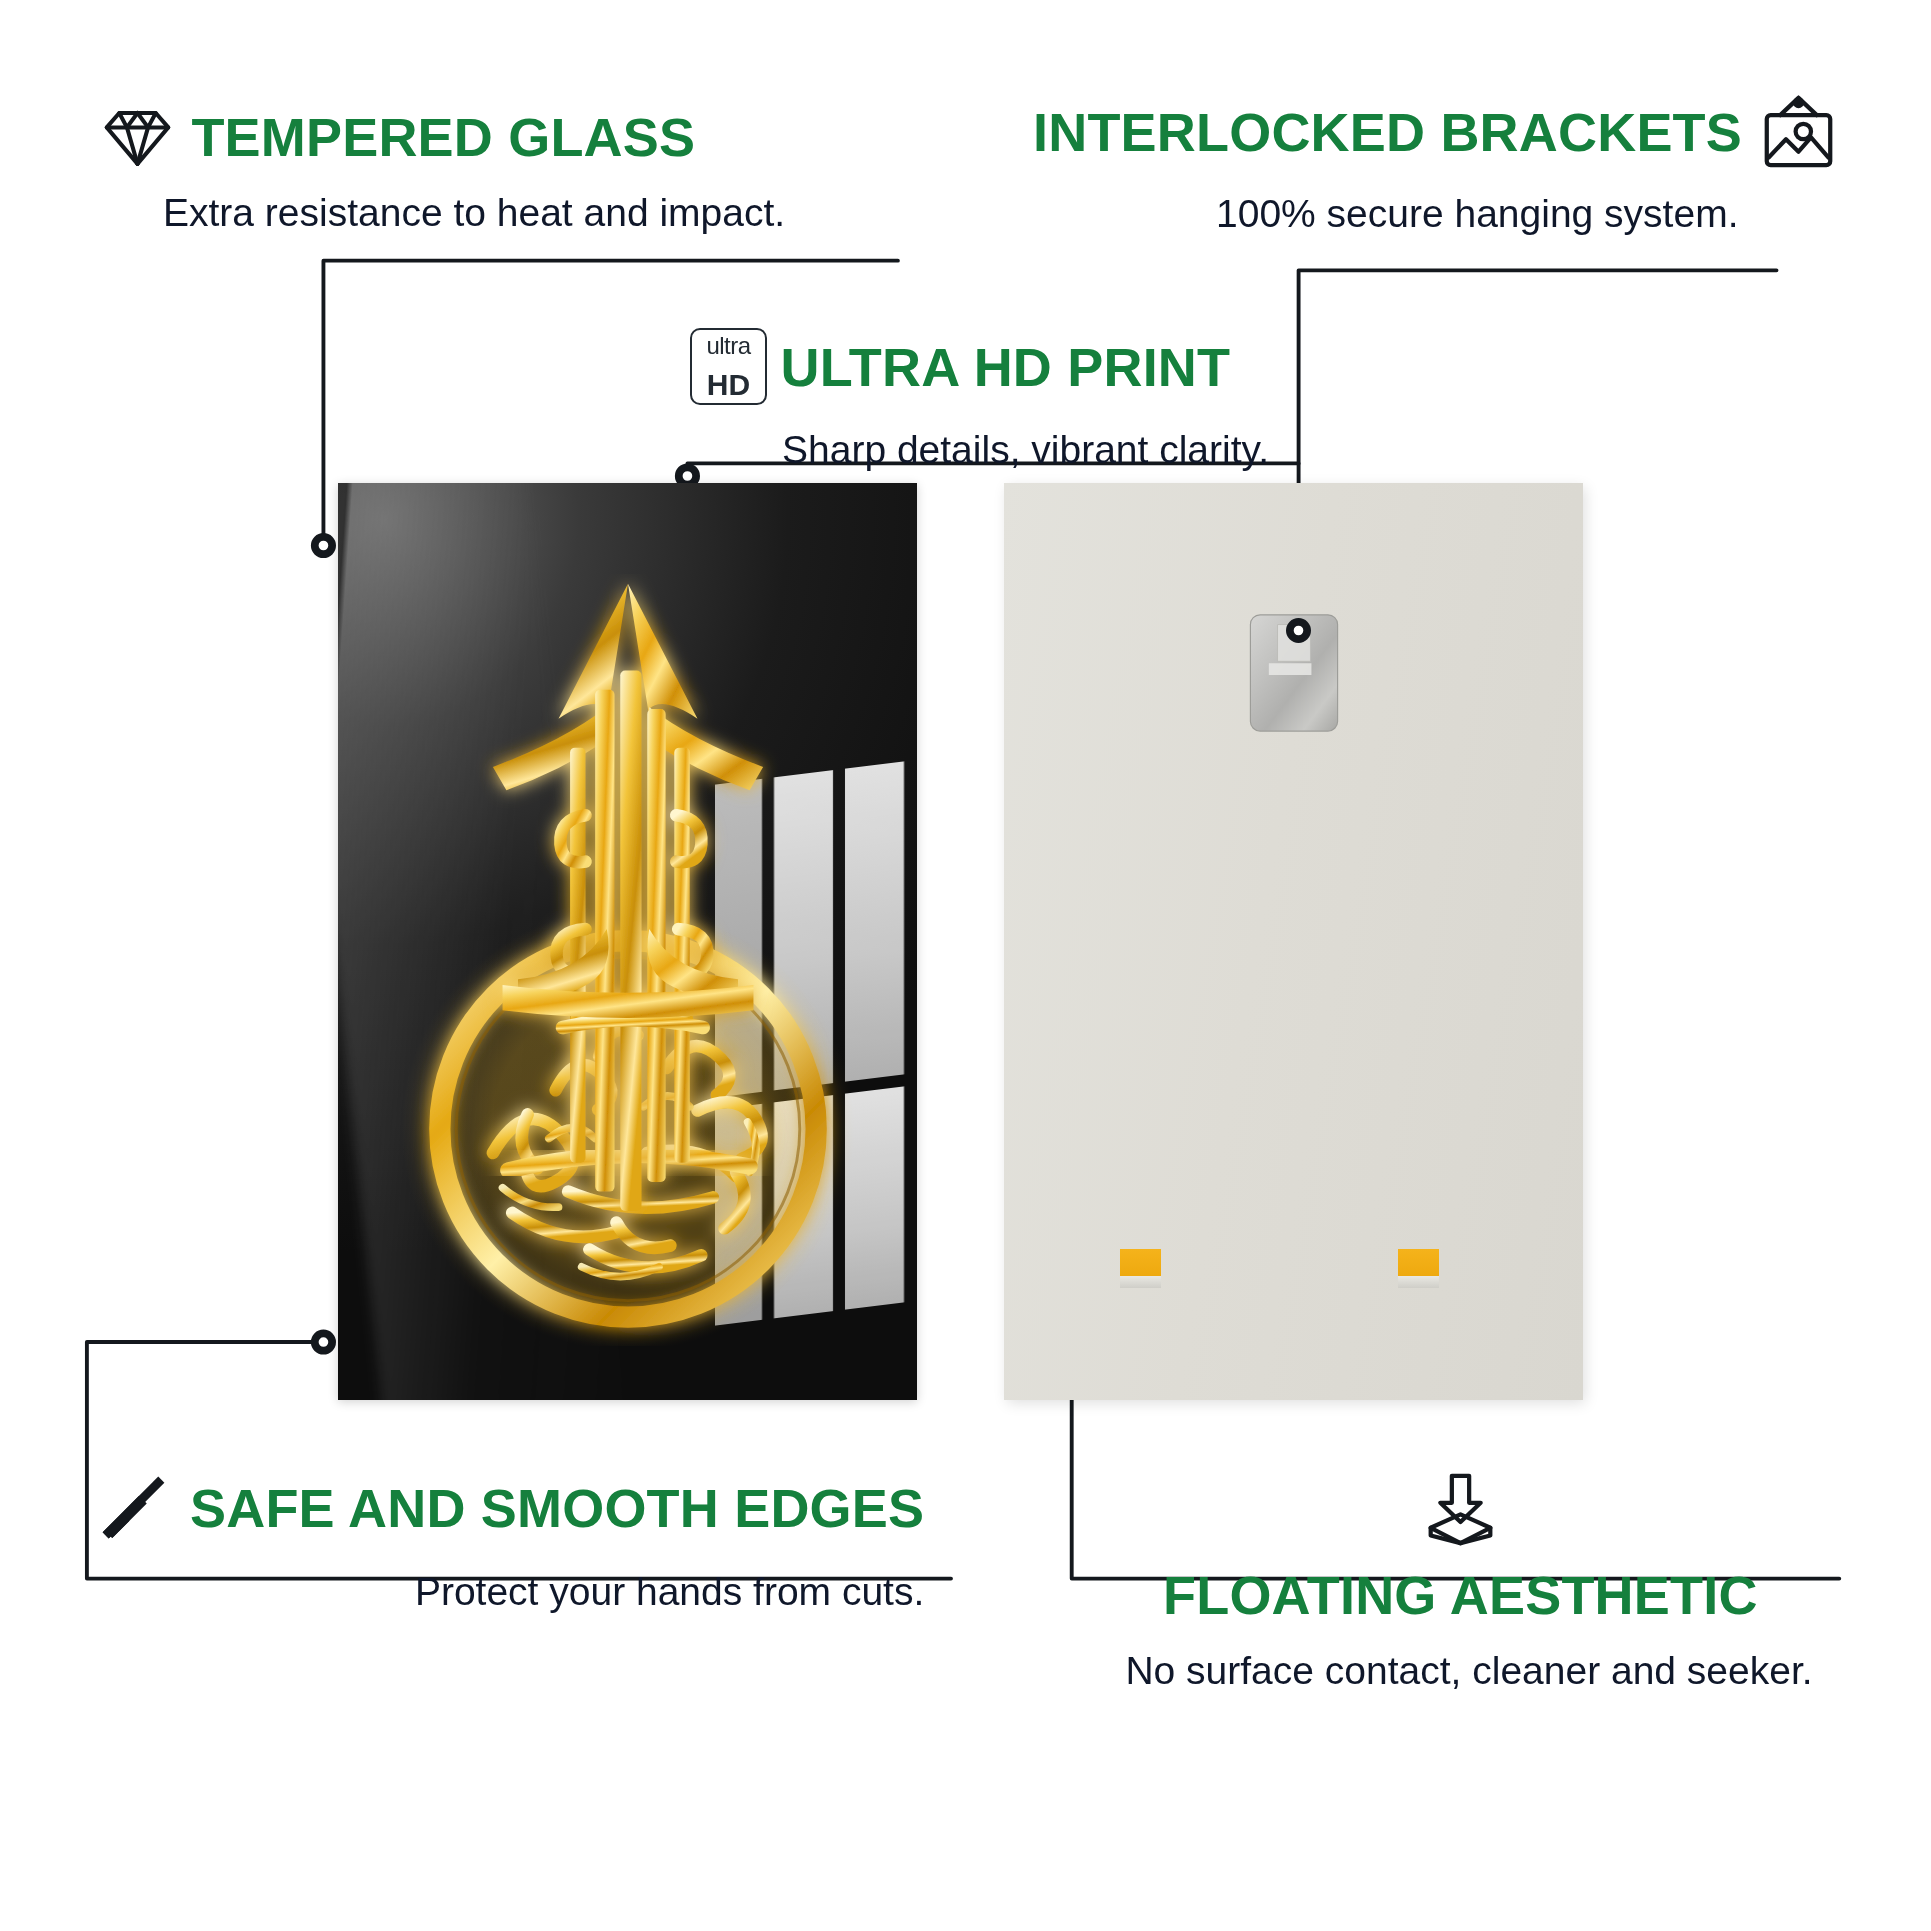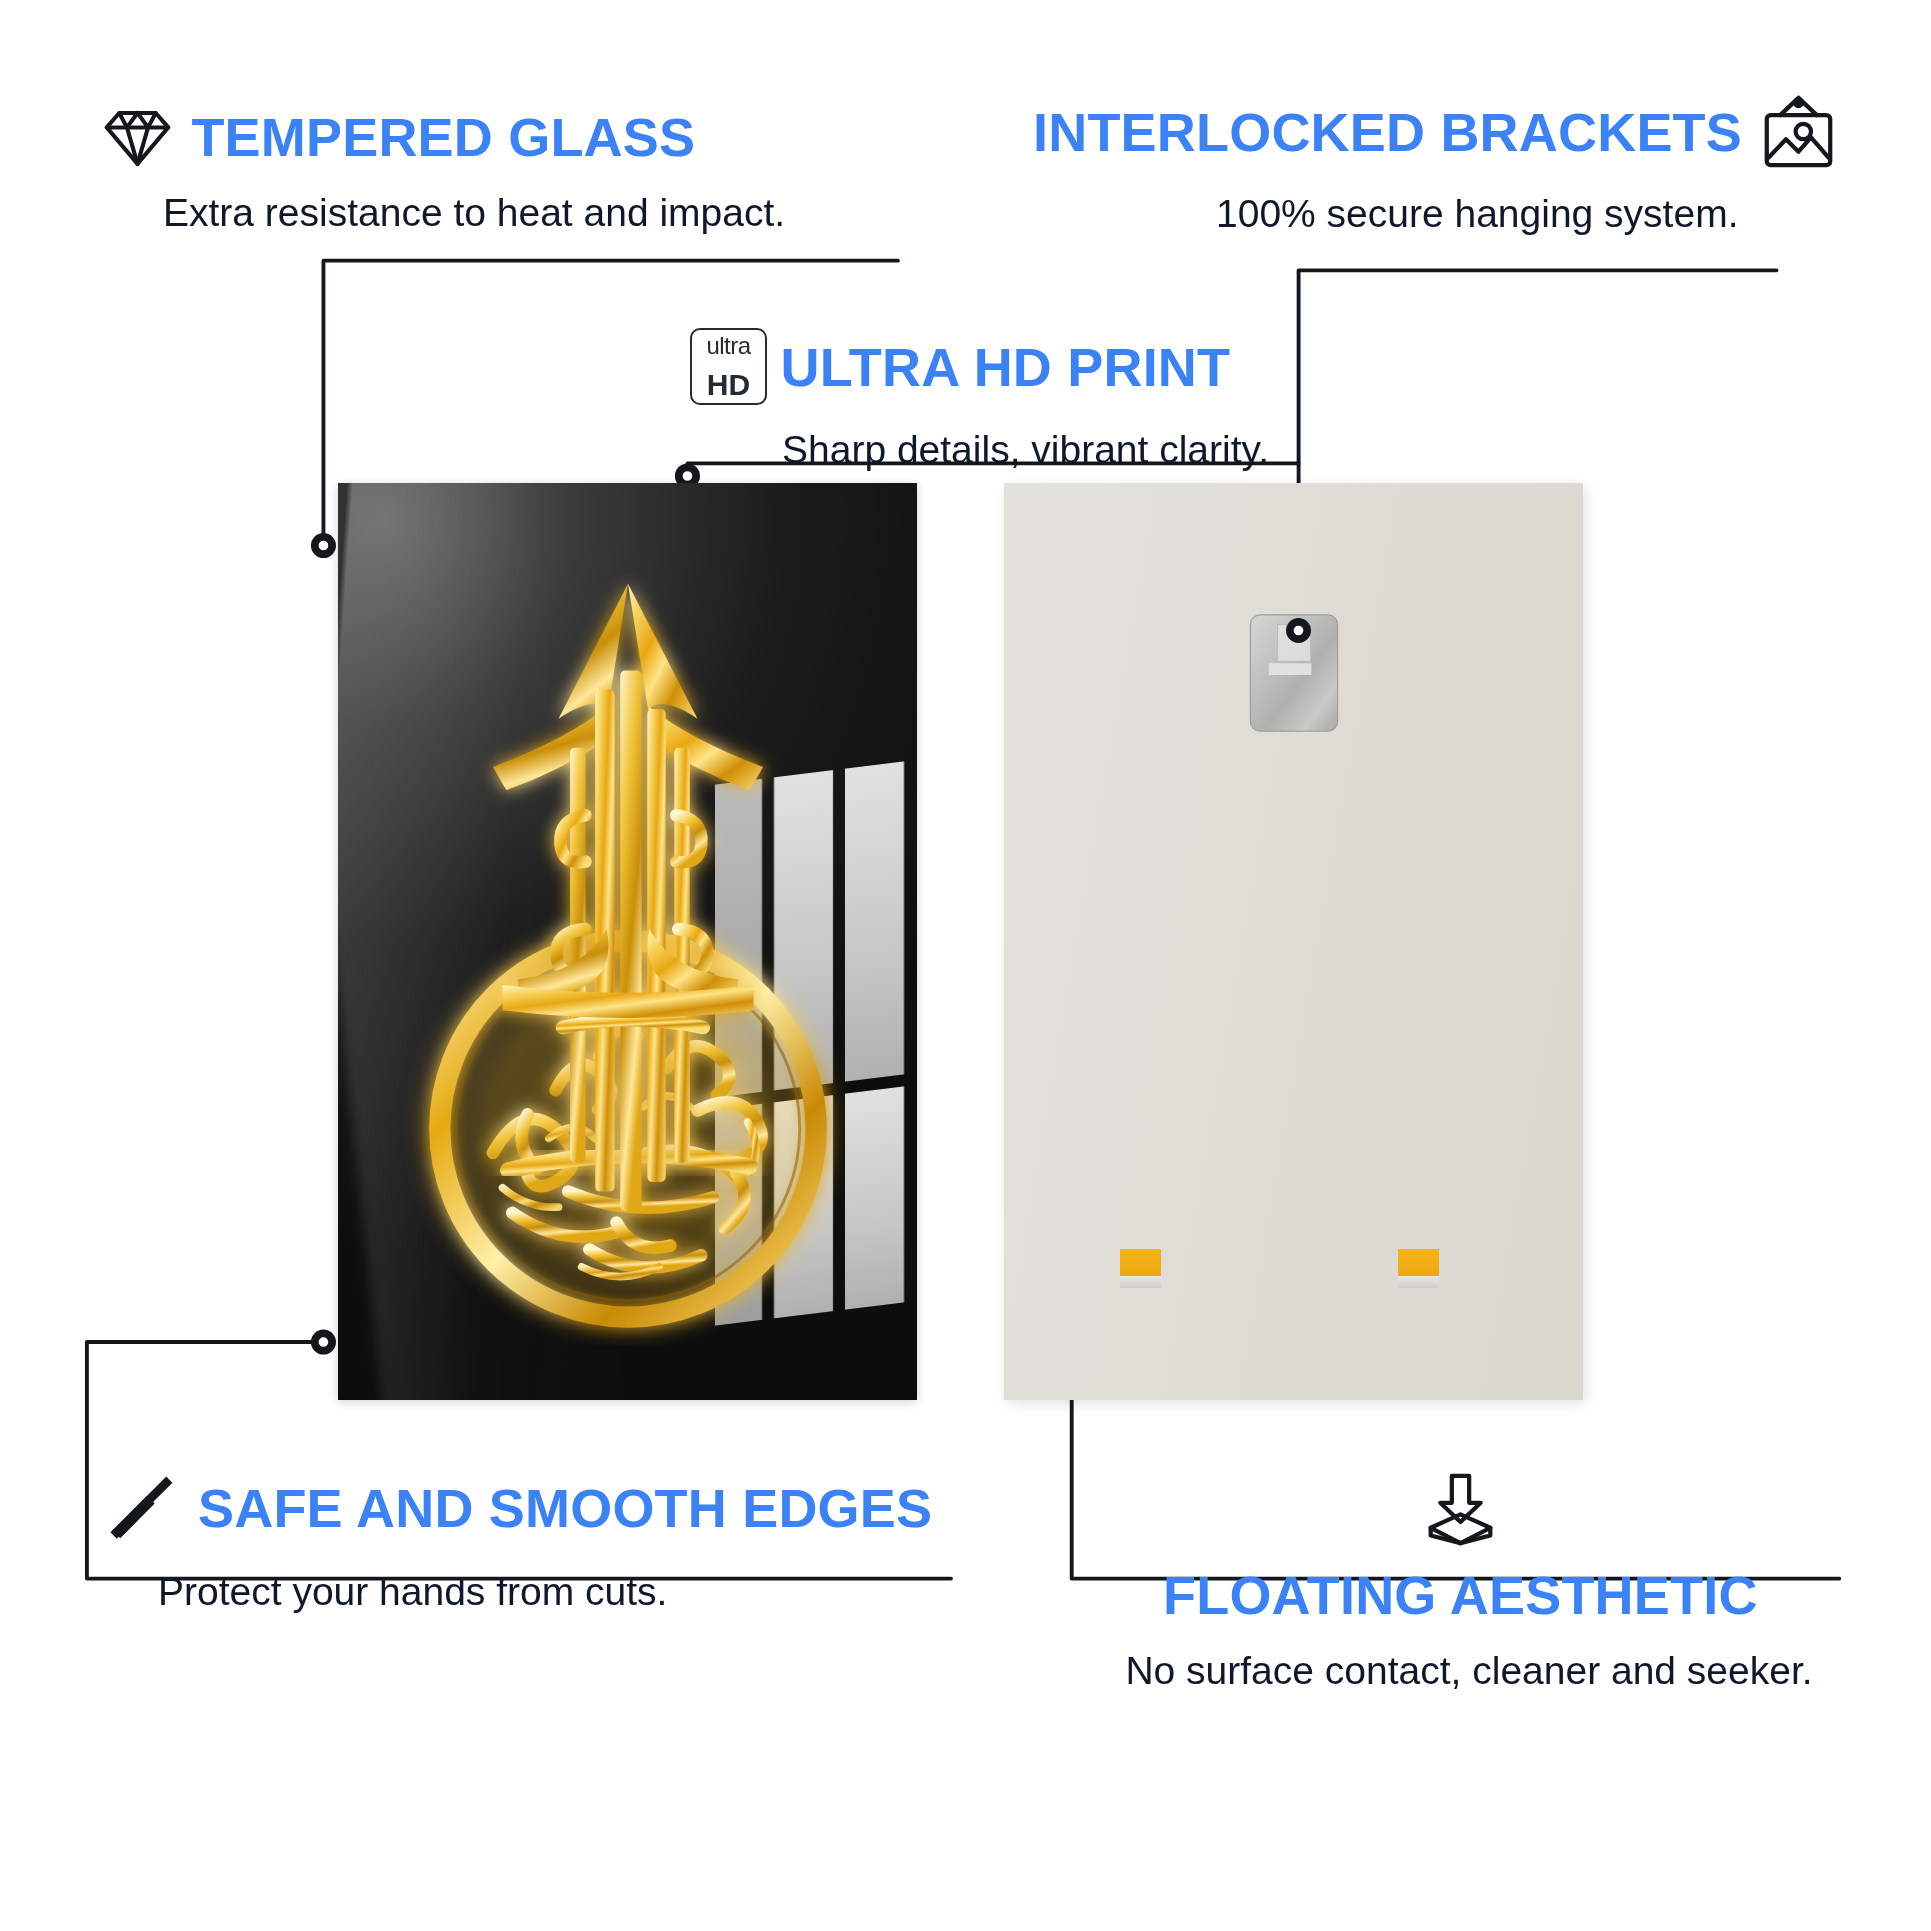--- a/index.html
+++ b/index.html
@@ -14,21 +14,21 @@
     font-family: "Liberation Sans", sans-serif;
     color: #232b33;
     overflow: hidden;
   }
 
   
   .feat-title {
     font-size: 54px;
     font-weight: 700;
     letter-spacing: 0.2px;
-    color: #3b82f6;
+    color: #15803d;
     white-space: nowrap;
     line-height: 1;
   }
   .feat-sub {
     font-size: 39px;
     font-weight: 400;
     color: #0f172a;
     white-space: nowrap;
     line-height: 1;
   }
@@ -368,21 +368,21 @@
   <div class="feat-head" style="gap:13.5px;">
     <div class="ultrahd-badge">
       <span class="u1">ultra</span>
       <span class="u2">HD</span>
     </div>
     <span class="feat-title">ULTRA HD PRINT</span>
   </div>
   <div class="feat-sub" style="margin-top:25px; margin-left:92px;">Sharp details, vibrant clarity.</div>
 </div>
 
-<div class="feature" id="feat-safe-smooth-edges" style="left:106px; top:1472px;">
+<div class="feature" id="feat-safe-smooth-edges" style="left:98px; top:1472px;text-align:right;">
   <div class="feat-head" style="gap:21px;">
     <svg class="feat-icon" width="71" height="71" viewBox="0 0 74 74">
       <g stroke="#14181d" stroke-width="9" stroke-linecap="butt">
         <path d="M8 66 L66 8"></path>
         <path d="M8 66 L46 28" transform="translate(0,0)"></path>
       </g>
       <g stroke="#14181d" stroke-width="8">
         <path d="M12 66 L48 30"></path>
         <path d="M12 66 L30 48"></path>
       </g>

